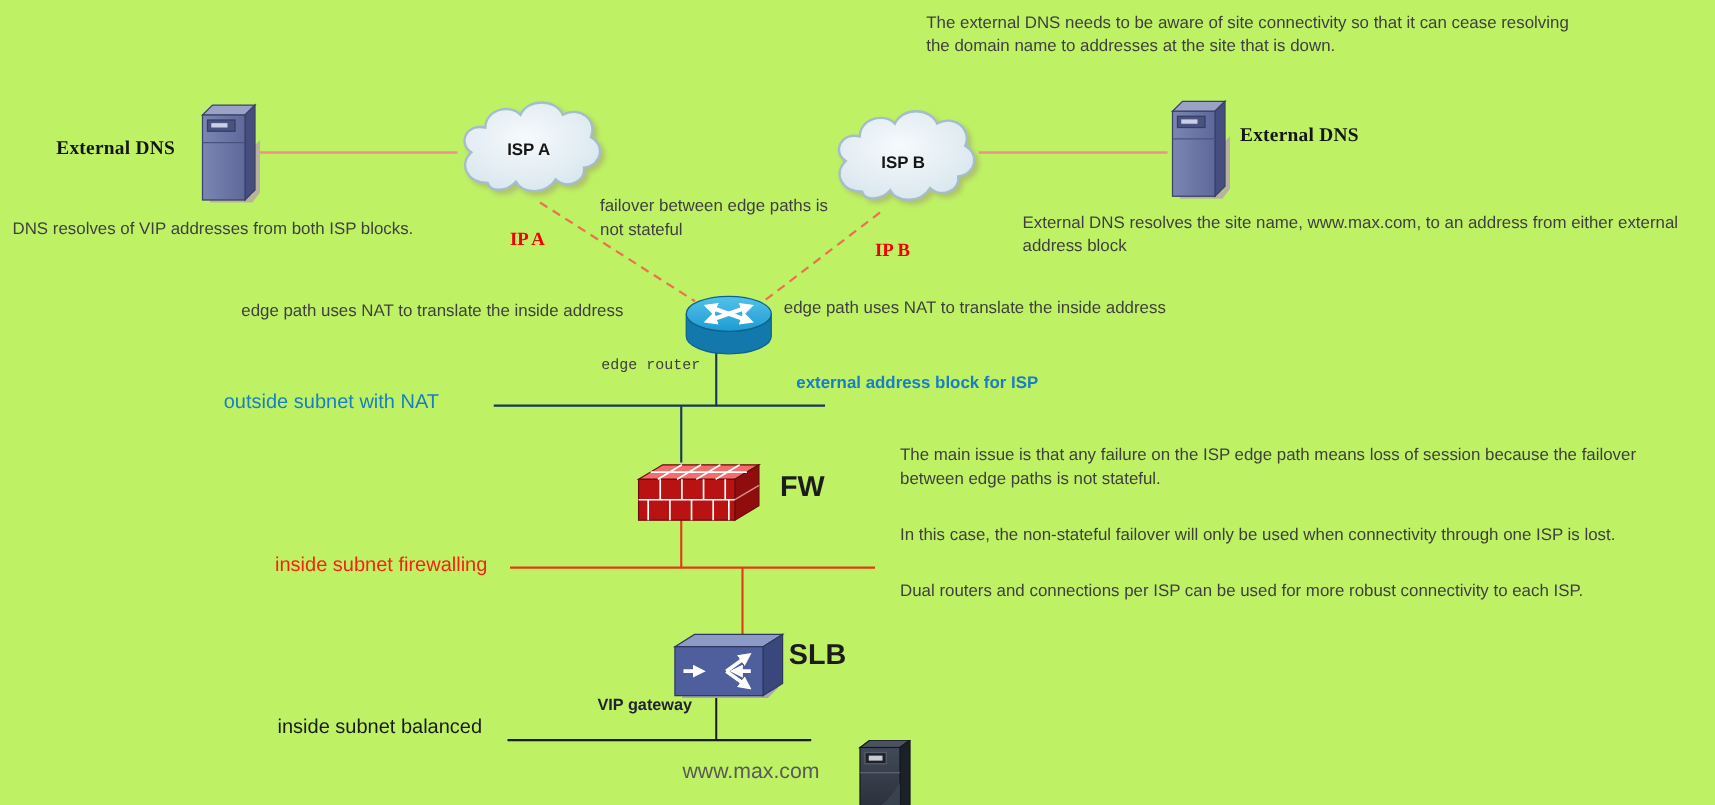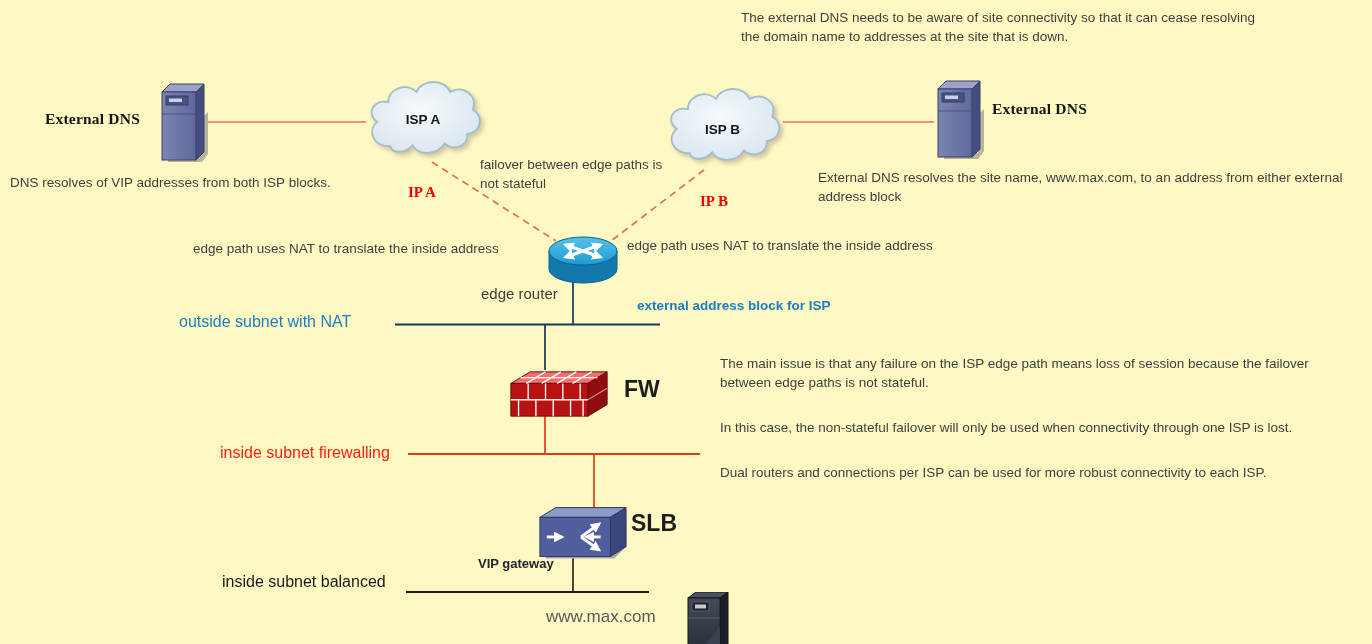--- a/index.html
+++ b/index.html
@@ -1,31 +1,31 @@
 <!DOCTYPE html>
 <html><head>
 <meta charset="utf-8">
 <style>
   html,body{margin:0;padding:0;background:#fff;}
   #canvas{
-    position:relative;width:1372px;height:644px;background:#fef9c3;overflow:hidden;
+    position:relative;width:1372px;height:644px;background:#bef264;overflow:hidden;
     font-family:"Liberation Sans",sans-serif;color:#3f3f3f;
   }
   .abs{position:absolute;}
   .note{font-size:13.5px;line-height:19px;color:#3f3f3f;}
   .serif-label{font-family:"Liberation Serif",serif;font-weight:600;font-size:15.5px;color:#151515;letter-spacing:.2px;}
   .ip-label{font-family:"Liberation Serif",serif;font-weight:700;font-size:15px;color:#f20000;}
   .cloud-wrap{display:flex;align-items:center;justify-content:center;}
   .cloud-label{position:absolute;width:100%;text-align:center;font-weight:700;font-size:13.5px;color:#161616;}
   .blue-subnet{font-size:16px;color:#1b7ec2;}
   .blue-annot{font-size:13.5px;font-weight:600;color:#1b7ec2;}
   .red-subnet{font-size:16px;color:#f42313;}
   .black-subnet{font-size:16px;color:#1a1a1a;}
   .device-big-label{font-weight:700;font-size:23px;color:#1c1c1c;}
-  .small-caption{font-size:15px;color:#3f3f3f;}
+  .small-caption{font-size:12px;color:#3f3f3f;font-family:Liberation Mono, monospace;}
   .vip-caption{font-size:13px;font-weight:700;color:#23232e;}
   .url-label{font-size:17px;color:#595959;}
   .para{margin:0 0 26px 0;}
   svg{display:block;}
   #wires{position:absolute;left:0;top:0;pointer-events:none;}
 </style>
 </head>
 <body>
 
 <div id="canvas">

